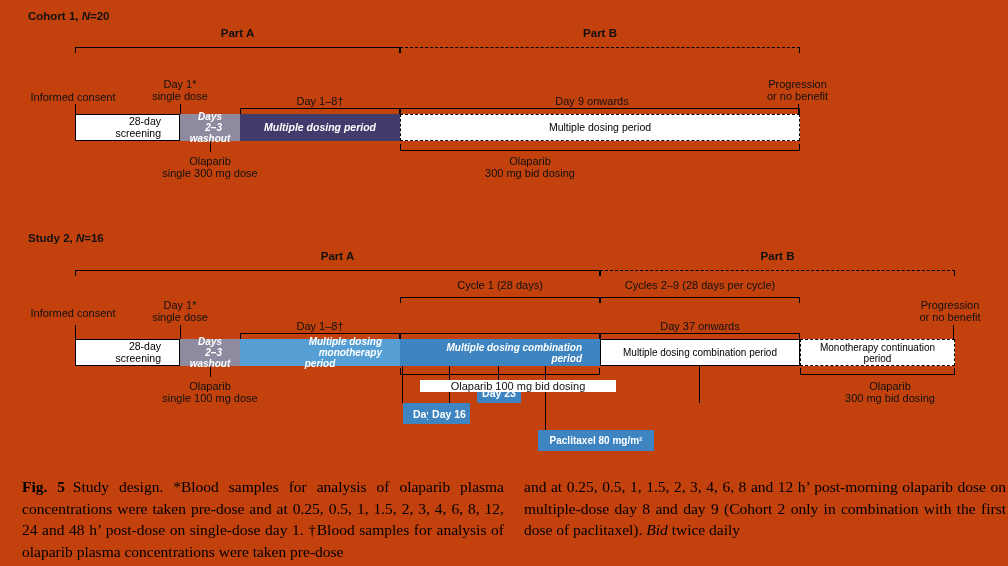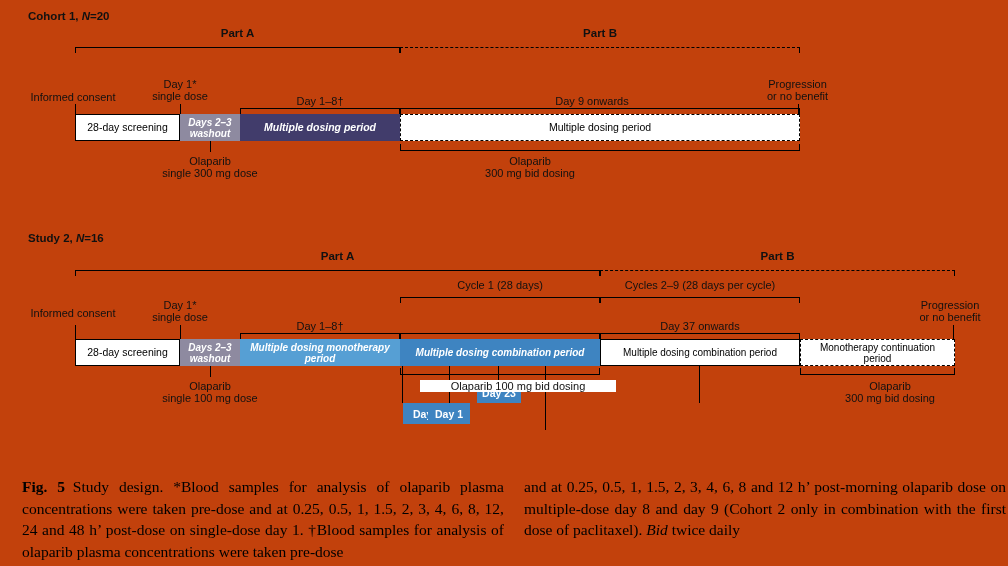--- a/index.html
+++ b/index.html
@@ -10,21 +10,21 @@
   .cohort-title{position:absolute;font-size:11.5px;font-weight:bold;white-space:nowrap;}
   .bracket{position:absolute;height:0;border-top:1px solid #000;}
   .bracket.dashed{border-top-style:dashed;}
   .bracket::before,.bracket::after{content:"";position:absolute;width:0;height:6px;border-left:1px solid #000;top:-1px;}
   .bracket::before{left:0;}
   .bracket::after{right:0;}
   .bracket.up::before,.bracket.up::after{top:-7px;}
   .tick{position:absolute;width:0;border-left:1px solid #000;}
   .under{z-index:1;}
   .box{position:absolute;height:27px;display:flex;flex-direction:column;align-items:center;justify-content:center;
-       text-align:right;font-size:10.5px;line-height:11.5px;padding:0 8px;box-sizing:border-box;z-index:2;}
+       text-align:right;font-size:10.5px;line-height:11.5px;padding:0 18px;box-sizing:border-box;z-index:2;}
   .box.white{background:#fff;border:1px solid #000;color:#000;}
   .box.dashed-border{border-style:dashed;}
   .box.fill{color:#fff;font-weight:bold;font-style:italic;}
   .bg-navy{background:var(--navy,#413c6b);}
   .bg-gray{background:var(--gray,#8e8aa0);}
   .bg-lblue{background:var(--light_blue,#569fd4);}
   .bg-dblue{background:var(--dark_blue,#3e84c1);}
   .small{font-size:10px;line-height:11px;}
   .daybox{position:absolute;height:21px;display:flex;align-items:center;justify-content:center;
           color:#fff;font-weight:bold;font-size:10.5px;white-space:nowrap;z-index:2;}
@@ -145,19 +145,20 @@
     <div>300 mg bid dosing</div>
   </div>
 
   <i class="tick under" style="left:402px;top:366px;height:37px"></i>
   <i class="tick under" style="left:449px;top:366px;height:37px"></i>
   <i class="tick under" style="left:498px;top:366px;height:37px"></i>
   <i class="tick under" style="left:545px;top:366px;height:64px"></i>
   <i class="tick under" style="left:699px;top:366px;height:37px"></i>
 
   <div class="daybox bg-dblue" style="left:403px;top:403px;width:48px">Day 9</div>
-  <div class="daybox bg-dblue" style="left:428px;top:403px;width:42px">Day 1</div>
+  <div class="daybox bg-dblue" style="left:428px;top:403px;width:42px">Day 16</div>
   <div class="daybox bg-dblue" style="left:477px;top:382px;width:44px">Day 23</div>
+  <div class="daybox bg-dblue" style="left:538px;top:430px;width:116px;font-size:10px">Paclitaxel 80 mg/m²</div>
 
   <div class="caption" style="left:22px"><b>Fig. 5</b><span> Study design. *Blood samples for analysis of olaparib plasma concentrations were taken pre-dose and at 0.25, 0.5, 1, 1.5, 2, 3, 4, 6, 8, 12, 24 and 48 h’ post-dose on single-dose day 1. †Blood samples for analysis of olaparib plasma concentrations were taken pre-dose</span></div>
   <div class="caption" style="left:524px"><span>and at 0.25, 0.5, 1, 1.5, 2, 3, 4, 6, 8 and 12 h’ post-morning olaparib dose on multiple-dose day 8 and day 9 (Cohort 2 only in combination with the first dose of paclitaxel). </span><i>Bid</i><span> twice daily</span></div>
 
 </div>
 
 </body></html>

